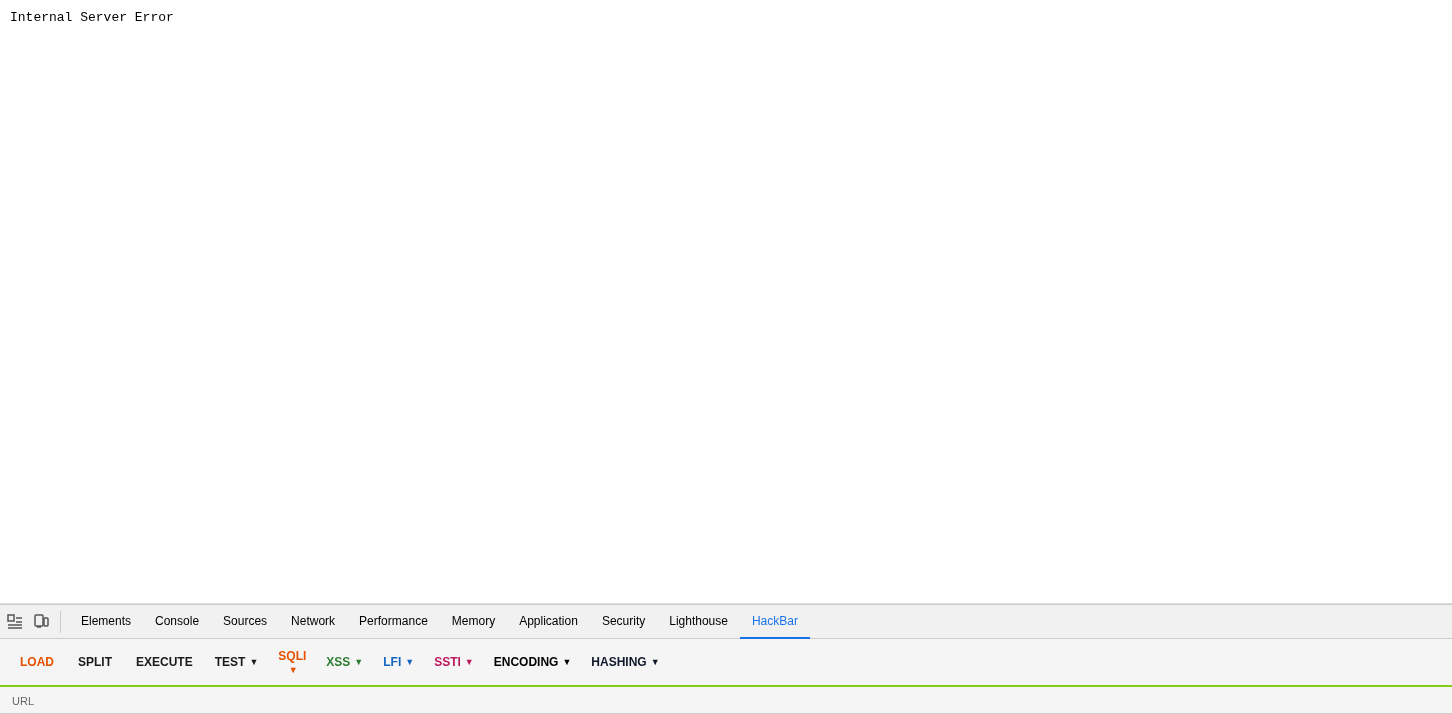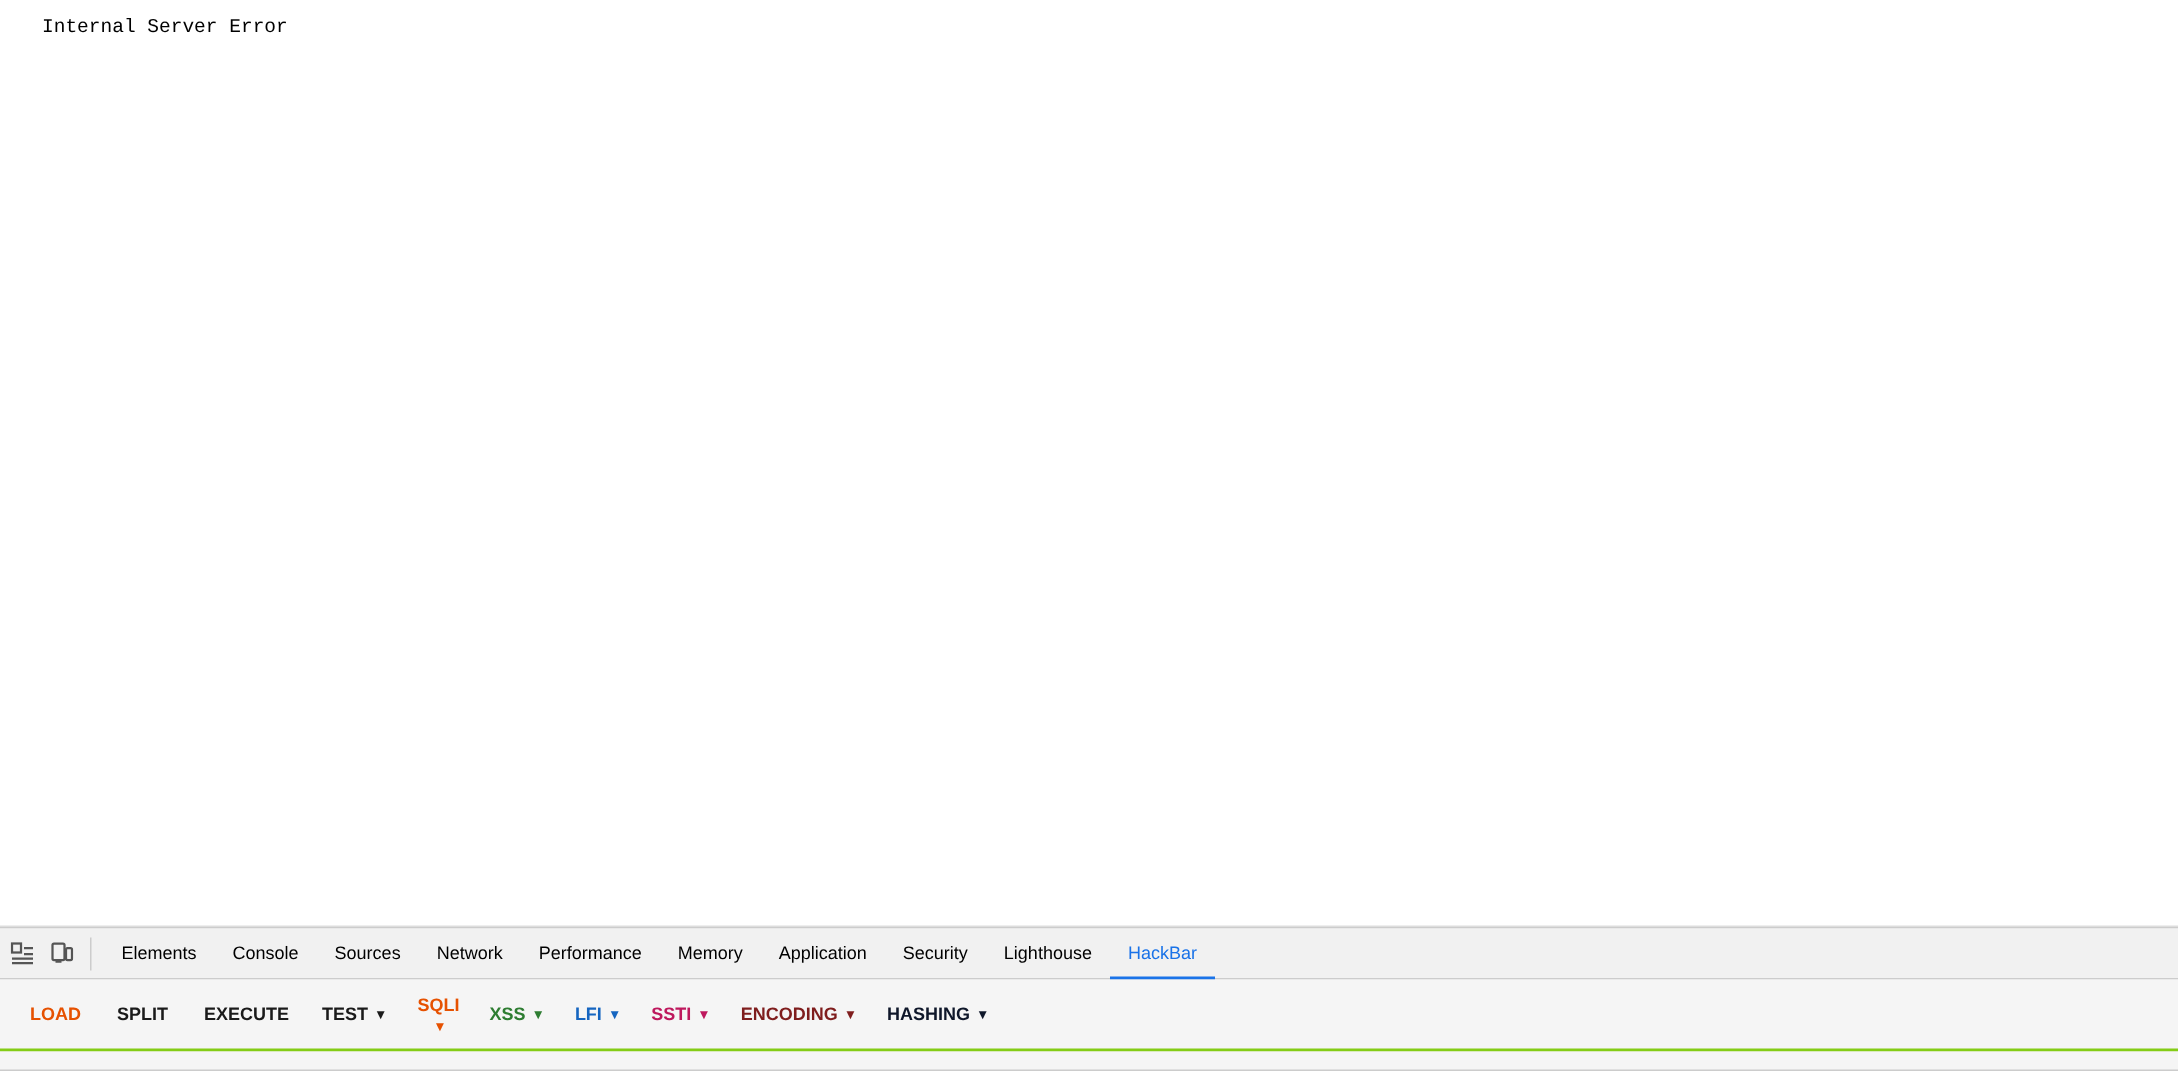--- a/index.html
+++ b/index.html
@@ -26,21 +26,21 @@
       overflow: hidden;
       border-bottom: 1px solid #ddd;
     }
 
     .error-text {
       font-family: 'Courier New', Courier, monospace;
       font-size: 13px;
       color: #000;
       position: absolute;
       top: 10px;
-      left: 28px;
+      left: 10px;
     }
 
     
     .devtools-panel {
       background: #f5f5f5;
       border-top: 1px solid #ccc;
       display: flex;
       flex-direction: column;
     }
 
@@ -129,21 +129,21 @@
       border: none;
       border-radius: 2px;
       gap: 2px;
     }
 
     .hackbar-dropdown.test { color: #1a1a1a; }
     .hackbar-dropdown.sqli { color: #e65100; flex-direction: column; }
     .hackbar-dropdown.xss { color: #2e7d32; }
     .hackbar-dropdown.lfi { color: #1565c0; }
     .hackbar-dropdown.ssti { color: #be185d; }
-    .hackbar-dropdown.encoding { color: #7f1d1d; }
+    .hackbar-dropdown.encoding { color: #000000; }
     .hackbar-dropdown.hashing { color: #0f172a; }
 
     .dropdown-arrow {
       font-size: 9px;
       margin-left: 2px;
     }
 
     
     .url-section {
       padding: 8px 12px 4px 12px;
@@ -320,18 +320,19 @@
       <span class="dropdown-arrow">▼</span>
     </button>
 
     <button class="hackbar-dropdown hashing">
       <span>HASHING</span>
       <span class="dropdown-arrow">▼</span>
     </button>
   </div>
 
   <div class="url-section">
+    <div class="url-label">URL</div>
   </div>
 
   <div class="separator"></div>
 
 
 </div>
 
 </body></html>

